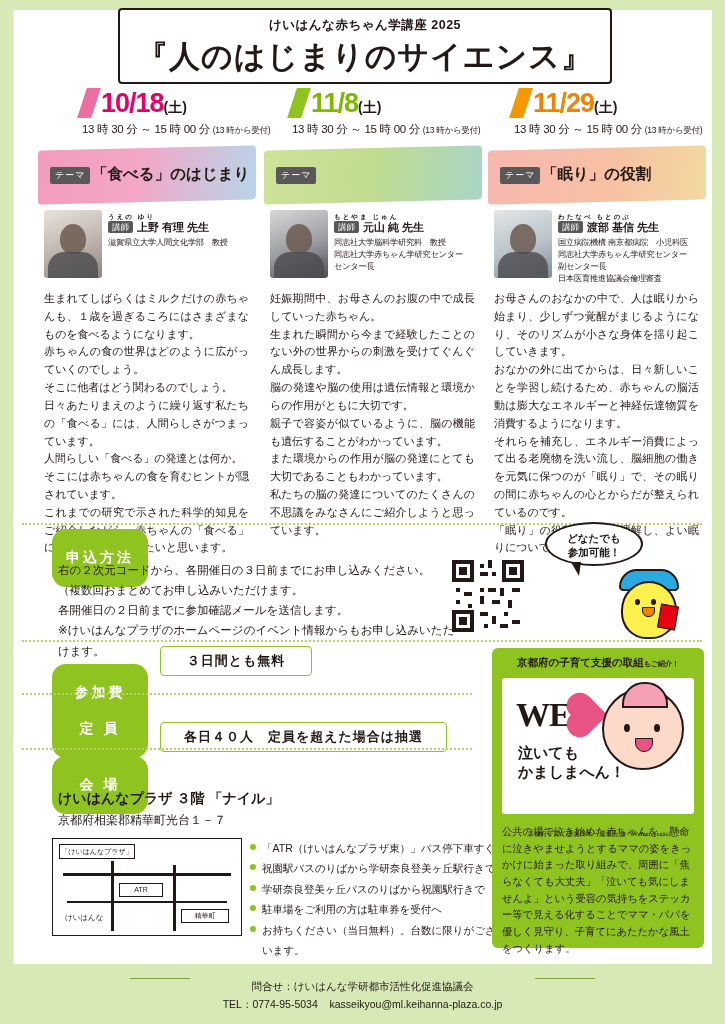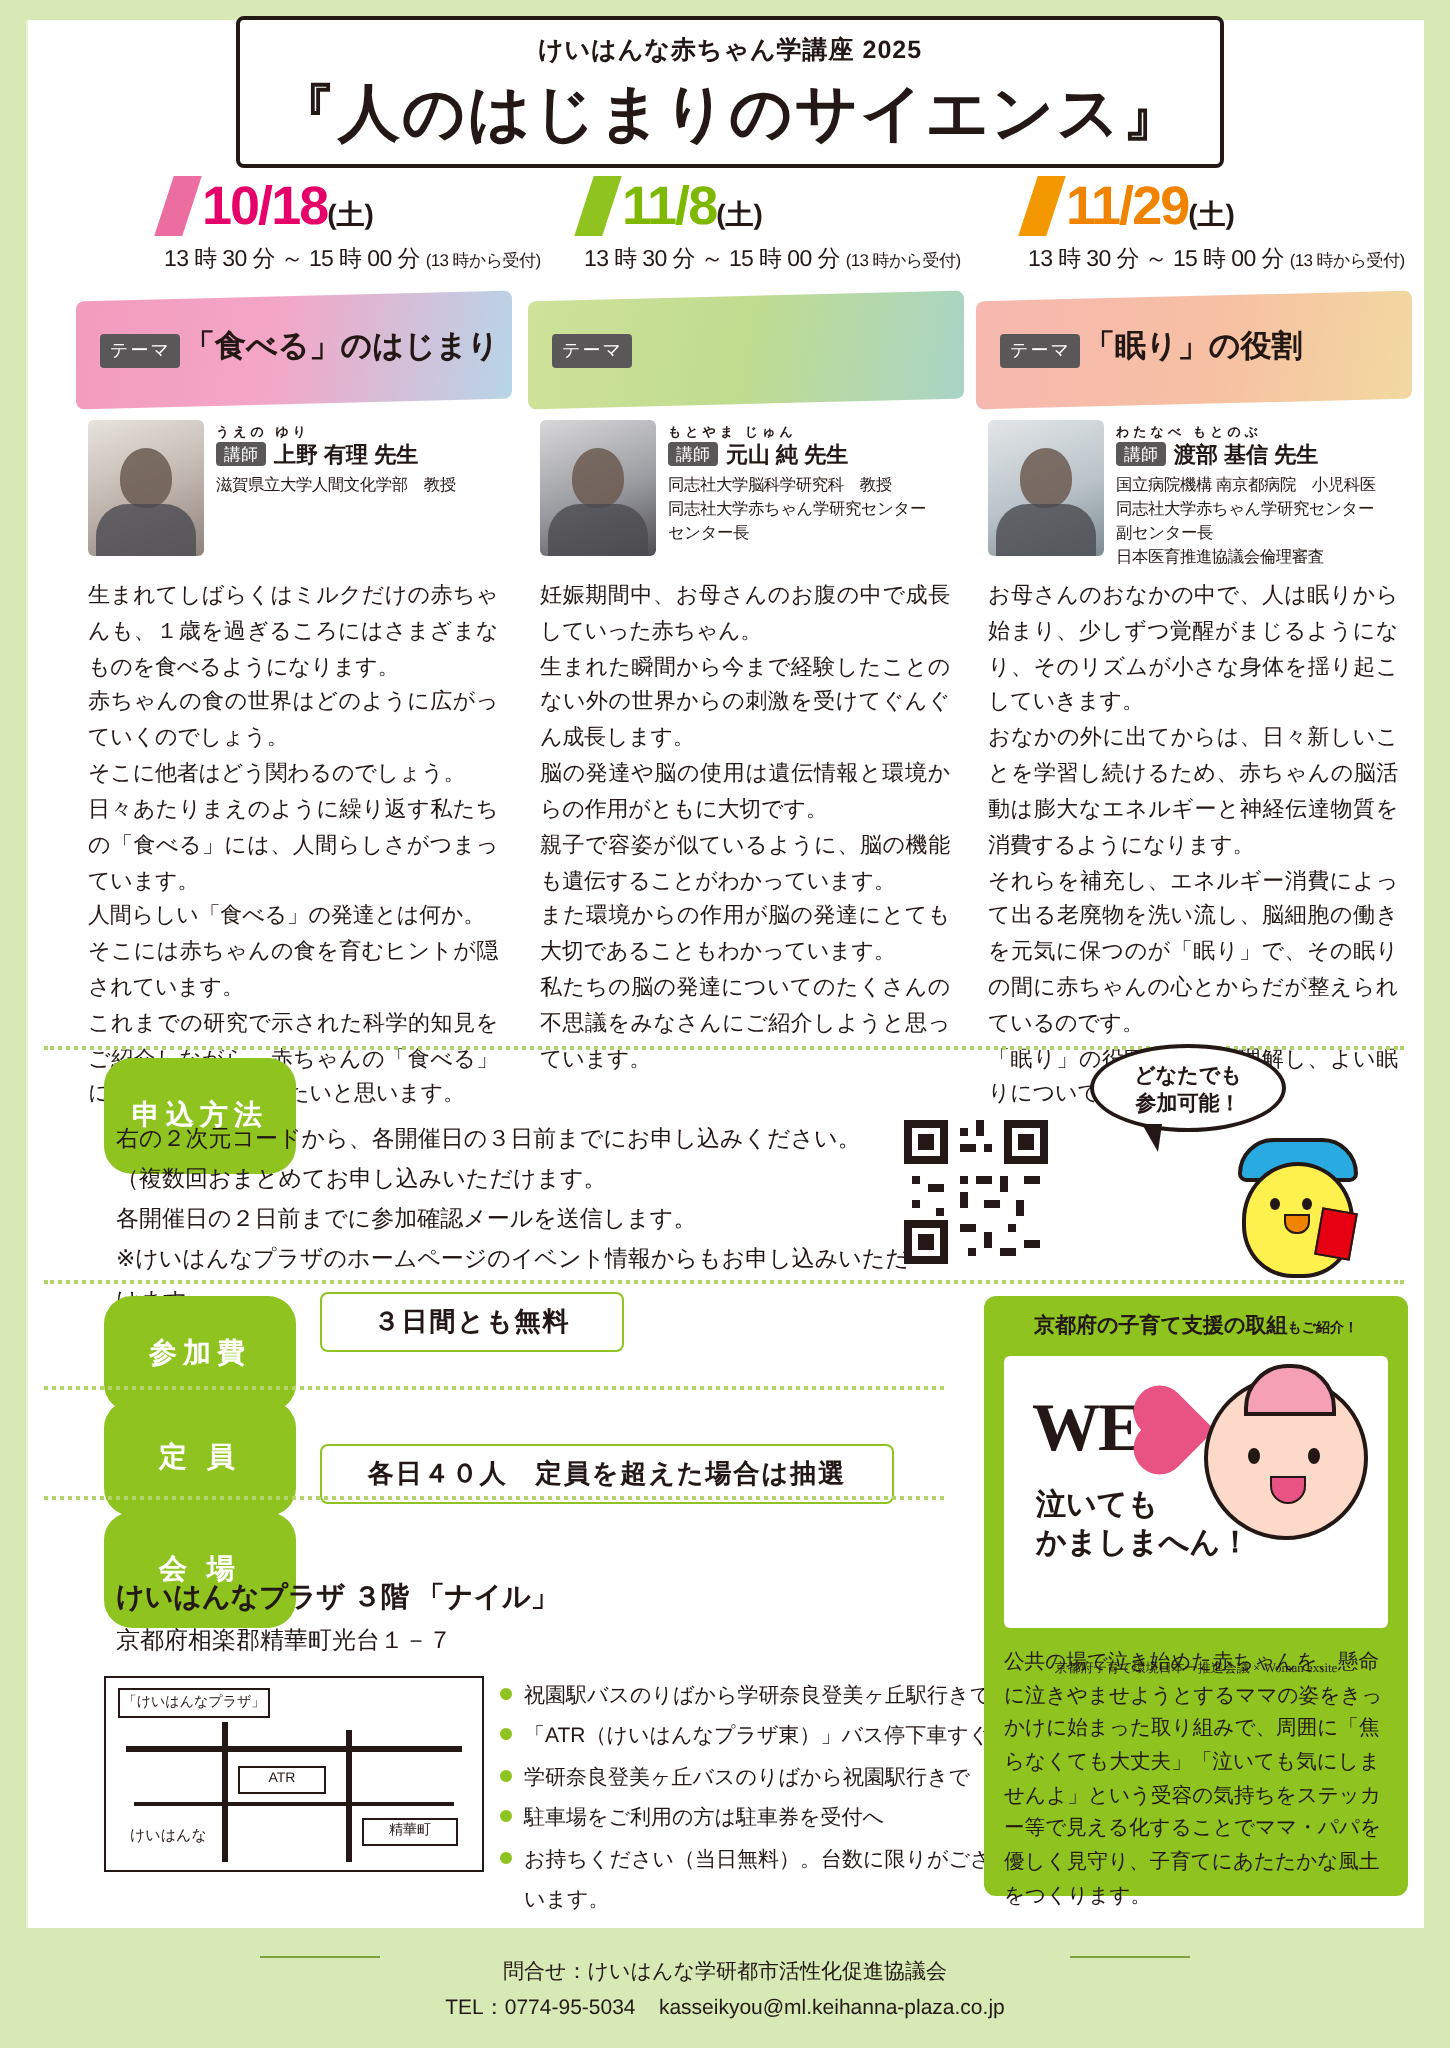--- a/index.html
+++ b/index.html
@@ -369,21 +369,21 @@
   <div class="chick" style="left:615px;top:565px;">
     <div class="cap"></div>
       <div class="bodyc"></div>
     <div class="eye e1"></div>
       <div class="eye e2"></div>
     <div class="beak"></div>
       <div class="card"></div>
   </div>
 
   <div class="dotline" style="left:22px;top:640px;width:680px;"></div>
-  <div class="pill" style="left:52px;top:648px;width:96px;">参加費</div>
+  <div class="pill" style="left:52px;top:664px;width:96px;">参加費</div>
   <div class="whitebox" style="left:160px;top:646px;width:150px;height:28px;">３日間とも無料</div>
 
   <div class="dotline" style="left:22px;top:693px;width:450px;"></div>
   <div class="pill" style="left:52px;top:700px;width:96px;">定 員</div>
   <div class="whitebox" style="left:160px;top:722px;width:285px;height:28px;">各日４０人　定員を超えた場合は抽選</div>
 
   <div class="dotline" style="left:22px;top:748px;width:450px;"></div>
   <div class="pill" style="left:52px;top:756px;width:96px;">会 場</div>
   <div style="position:absolute;left:58px;top:790px;font-size:14px;font-weight:bold;">けいはんなプラザ ３階 「ナイル」</div>
   <div style="position:absolute;left:58px;top:812px;font-size:12px;">京都府相楽郡精華町光台１－７</div>
@@ -393,22 +393,22 @@
     <div class="road" style="left:10px;top:34px;width:168px;height:3px;"></div>
     <div class="road" style="left:58px;top:22px;width:3px;height:70px;"></div>
     <div class="road" style="left:120px;top:26px;width:3px;height:66px;"></div>
     <div class="road" style="left:14px;top:62px;width:160px;height:2px;"></div>
     <div class="box" style="left:66px;top:44px;width:42px;height:12px;line-height:12px;">ATR</div>
     <div class="box" style="left:128px;top:70px;width:46px;height:12px;line-height:12px;">精華町</div>
     <div class="lbl" style="left:12px;top:74px;">けいはんな</div>
   </div>
 
   <div class="bullets">
+    <div style="padding-left:12px">「ATR（けいはんなプラザ東）」バス停下車すぐ</div>
     <div>祝園駅バスのりばから学研奈良登美ヶ丘駅行きで</div>
-    <div style="padding-left:12px">「ATR（けいはんなプラザ東）」バス停下車すぐ</div>
     <div>学研奈良登美ヶ丘バスのりばから祝園駅行きで</div>
     <div>駐車場をご利用の方は駐車券を受付へ</div>
     <div style="padding-left:12px">お持ちください（当日無料）。台数に限りがございます。</div>
   </div>
 
   <div class="promo">
     <div class="ptitle"><span>京都府の子育て支援の取組</span><span class="sm">もご紹介！</span></div>
     <div class="inner">
       <div class="we">WE</div>
       <div class="heart"></div>

